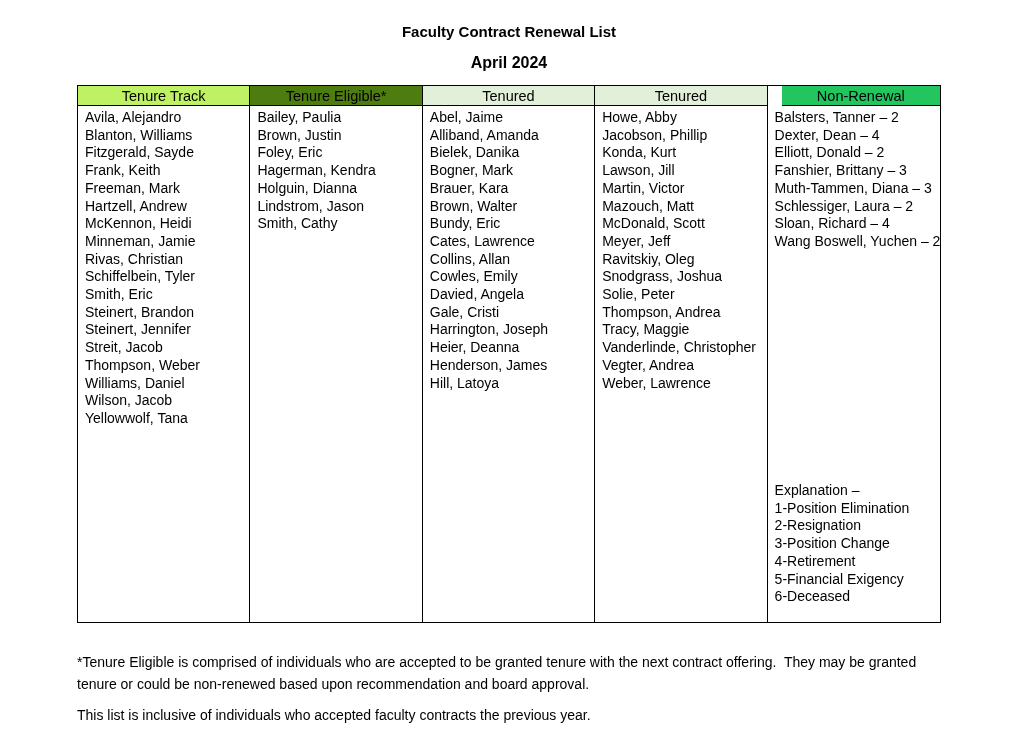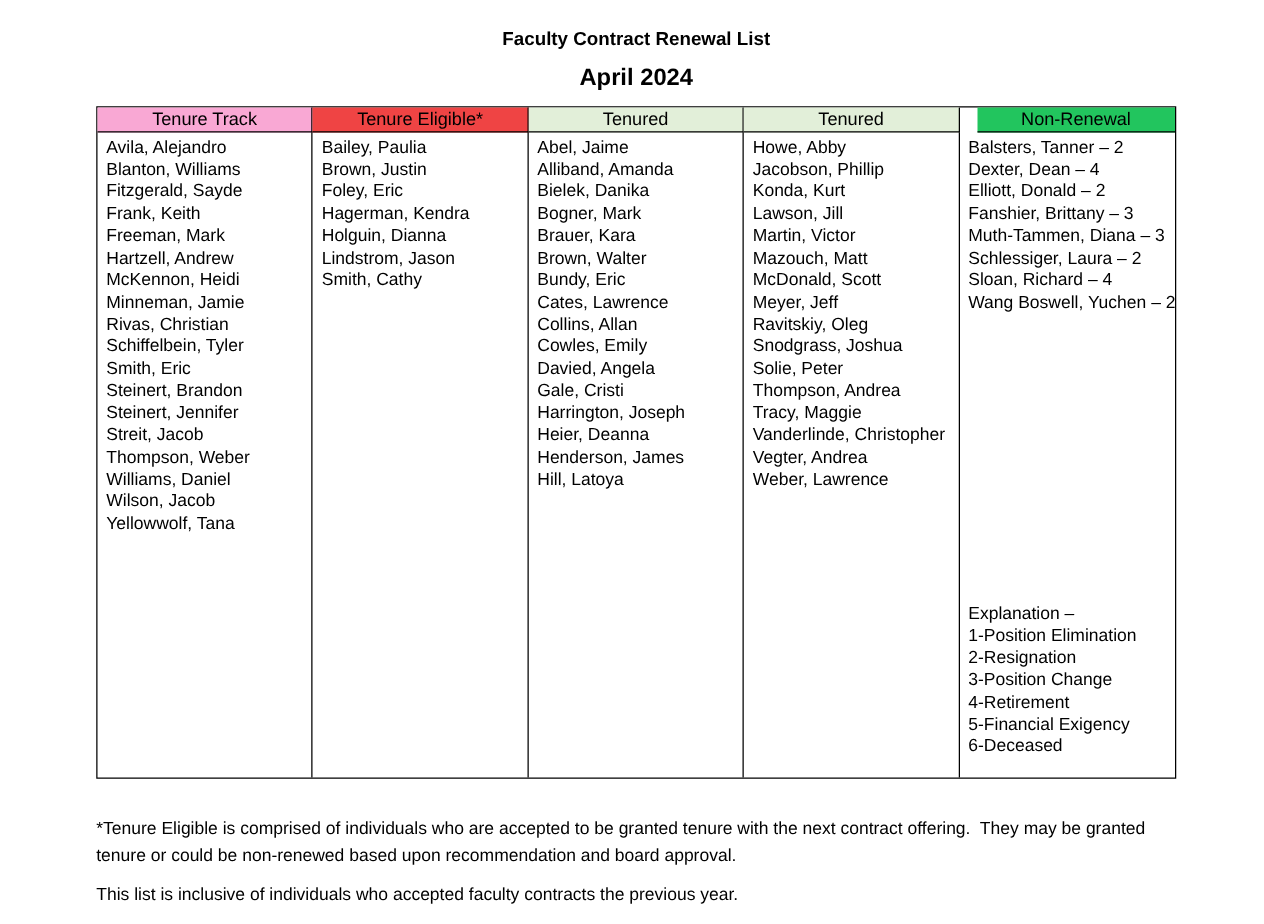--- a/index.html
+++ b/index.html
@@ -26,21 +26,21 @@
   .doc-title {
     margin-top: 23px;
     text-align: center;
     font-size: 15px;
     font-weight: bold;
     line-height: 17px;
   }
   .doc-subtitle {
     margin-top: 14px;
     text-align: center;
-    font-size: 19px;
+    font-size: 16px;
     font-weight: bold;
     line-height: 17px;
   }
   .renewal-table {
     margin-top: 14px;
     width: 864px;
     border: 1.5px solid #000000;
   }
   .header-row {
     display: grid;
@@ -92,22 +92,22 @@
 
 <div class="sheet">
   <div class="content">
 
     <div class="doc-title">Faculty Contract Renewal List</div>
     <div class="doc-subtitle">April 2024</div>
 
     <div class="renewal-table">
 
       <div class="header-row">
-        <div class="header-cell" style="background-color: #f9a8d4;">Tenure Track</div>
-        <div class="header-cell" style="background-color: #ef4444;">Tenure Eligible*</div>
+        <div class="header-cell" style="background-color: #bef264;">Tenure Track</div>
+        <div class="header-cell" style="background-color: #4d7c0f;">Tenure Eligible*</div>
         <div class="header-cell" style="background-color: rgb(226, 239, 217);">Tenured</div>
         <div class="header-cell" style="background-color: rgb(226, 239, 217);">Tenured</div>
         <div class="header-cell" style="background-color: #22c55e; margin-left: 14px;">Non-Renewal</div>
       </div>
 
       <div class="body-row">
         <div class="body-cell">
           <div class="name-list">
               <div class="cell-line">Avila, Alejandro</div>
               <div class="cell-line">Blanton, Williams</div>

